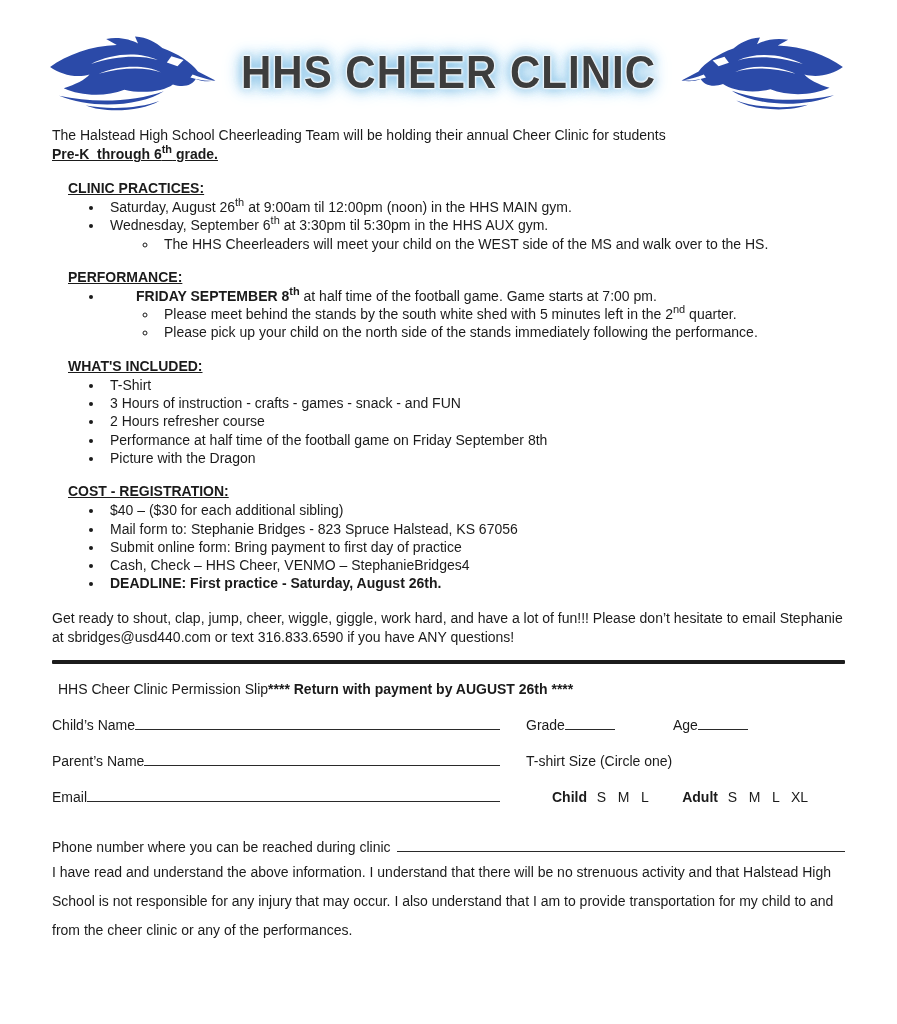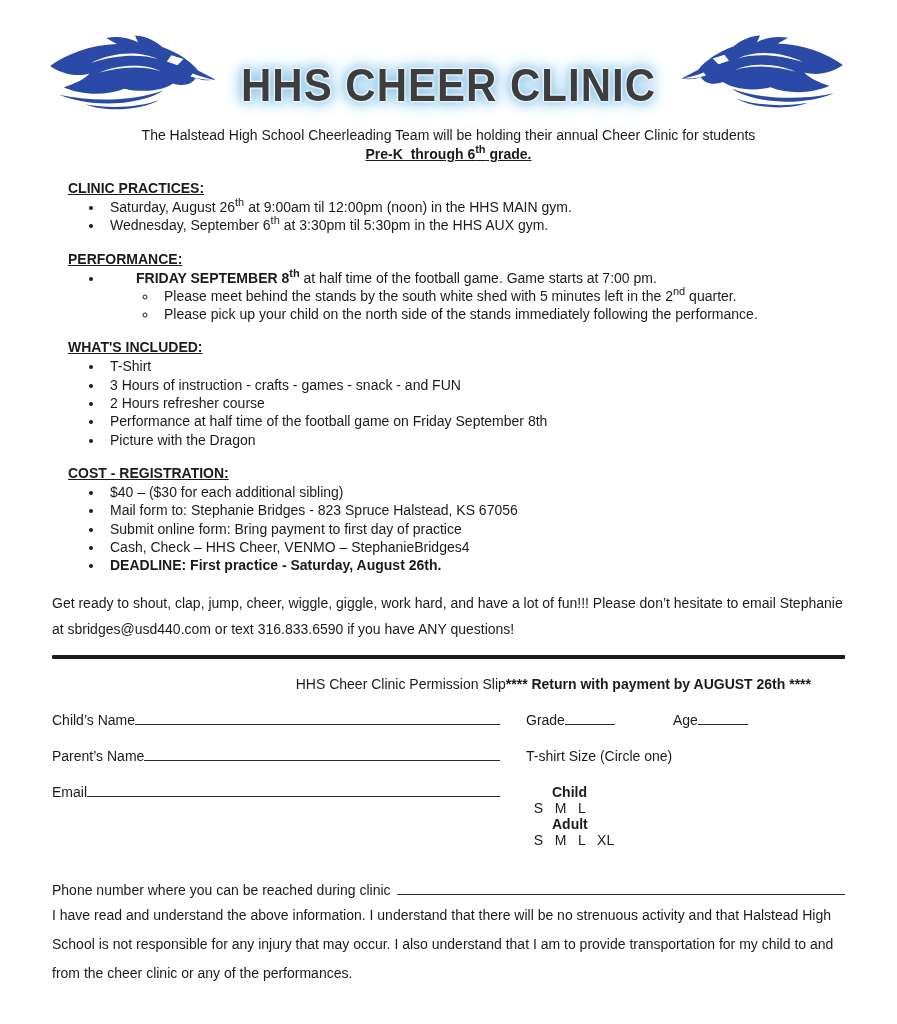--- a/index.html
+++ b/index.html
@@ -6,61 +6,61 @@
   html, body { margin: 0; padding: 0; }
   body {
     width: 897px; height: 1024px;
     background: #ffffff;
     font-family: "Liberation Sans", sans-serif;
     font-size: 14px;
     color: #1b1b1b;
     overflow: hidden;
   }
   .banner {
-    display: flex; align-items: flex-start; justify-content: space-between;
+    display: flex; align-items: center; justify-content: space-between;
     padding: 34px 48px 0 44px; height: 112px;
   }
   .logo svg { display: block; }
   .logo-right svg { transform: scaleX(-1); }
   .doc-title {
     font-size: 42px; font-weight: bold; letter-spacing: 1px;
     color: #3d3d3d; white-space: nowrap;
     transform: scaleY(1.08);
     text-shadow:
       0 0 2px #ffffff, 0 0 2px #ffffff, 0 0 2px #ffffff, 0 0 3px #ffffff,
       0 0 9px #8fc6e8, 0 0 12px #8fc6e8, 0 0 16px #aed7f0, 0 0 22px #aed7f0;
   }
   .content { padding: 0 52px; }
-  .intro { text-align: center; margin-top: 14px; line-height: 19px; }
+  .intro { margin-top: 14px; line-height: 19px; }
   .grade-line { font-weight: bold; text-decoration: underline; white-space: pre-wrap; }
   sup { font-size: 11px; line-height: 0; vertical-align: super; }
   .section-heading {
     font-weight: bold; text-decoration: underline;
     margin: 15px 0 1px 16px; line-height: 18px;
   }
   ul.bullets { margin: 0; padding-left: 52px; list-style-type: disc; }
   ul.bullets > li { line-height: 18.3px; padding-left: 6px; }
   ul.subs { margin: 0; padding-left: 48px; list-style-type: circle; }
   ul.subs > li { line-height: 18.3px; padding-left: 6px; }
   .b { font-weight: bold; padding-left: 26px; }
-  .closing { margin-top: 16px; line-height: 26px; }
+  .closing { margin-top: 16px; line-height: 19px; }
   .signature { margin-top: 17px; line-height: 18.5px; }
   .divider { height: 4px; background: #1c1c1c; margin-top: 13px; border-radius: 1px; }
   .slip-row { display: flex; align-items: baseline; }
-  .row-head { margin-top: 17px; justify-content: flex-end; }
+  .row-head { margin-top: 17px; justify-content: flex-start; margin-left: 6px; }
   .return-note { font-weight: bold; margin-right: 34px; }
   .row-fields { margin-top: 19px; }
   .left-col { flex: 0 0 448px; display: flex; align-items: baseline; }
   .right-col { display: flex; align-items: baseline; margin-left: 26px; }
   .blank { display: inline-block; border-bottom: 1.4px solid #2a2a2a; height: 14px; }
   .blank-grow { flex: 1; }
   .blank-grade { width: 50px; }
   .blank-age { width: 50px; }
   .age-group { margin-left: 58px; }
-  .sizes { white-space: pre; flex-direction: column; }
+  .sizes { white-space: pre; }
   .sizes .b { margin-right: 2px; }
   .row-phone { margin-top: 33px; }
   .row-phone .blank { margin-left: 6px; }
   .disclaimer { margin-top: 3px; line-height: 29px; width: 790px; }
 </style>
 </head>
 <body>
 
 <div class="banner">
   <span class="logo logo-left">
@@ -100,20 +100,23 @@
 
   <div class="intro">
     <div>The Halstead High School Cheerleading Team will be holding their annual Cheer Clinic for students</div>
     <div><span class="grade-line"><span>Pre-K  through 6</span><sup>th</sup><span> grade.</span></span></div>
   </div>
 
   <div class="section-heading">CLINIC PRACTICES:</div>
   <ul class="bullets">
     <li><span>Saturday, August 26</span><sup>th</sup><span> at 9:00am til 12:00pm (noon) in the HHS MAIN gym.</span></li>
     <li><span>Wednesday, September 6</span><sup>th</sup><span> at 3:30pm til 5:30pm in the HHS AUX gym.</span>
+      <ul class="subs">
+        <li>The HHS Cheerleaders will meet your child on the WEST side of the MS and walk over to the HS.</li>
+      </ul>
     </li>
   </ul>
 
   <div class="section-heading">PERFORMANCE:</div>
   <ul class="bullets">
     <li><span class="b"><span>FRIDAY SEPTEMBER 8</span><sup>th</sup></span><span>  at half time of the football game. Game starts at 7:00 pm.</span>
       <ul class="subs">
         <li><span>Please meet behind the stands by the south white shed with 5 minutes left in the 2</span><sup>nd</sup><span> quarter.</span></li>
         <li>Please pick up your child on the north side of the stands immediately following the performance.</li>
       </ul>

